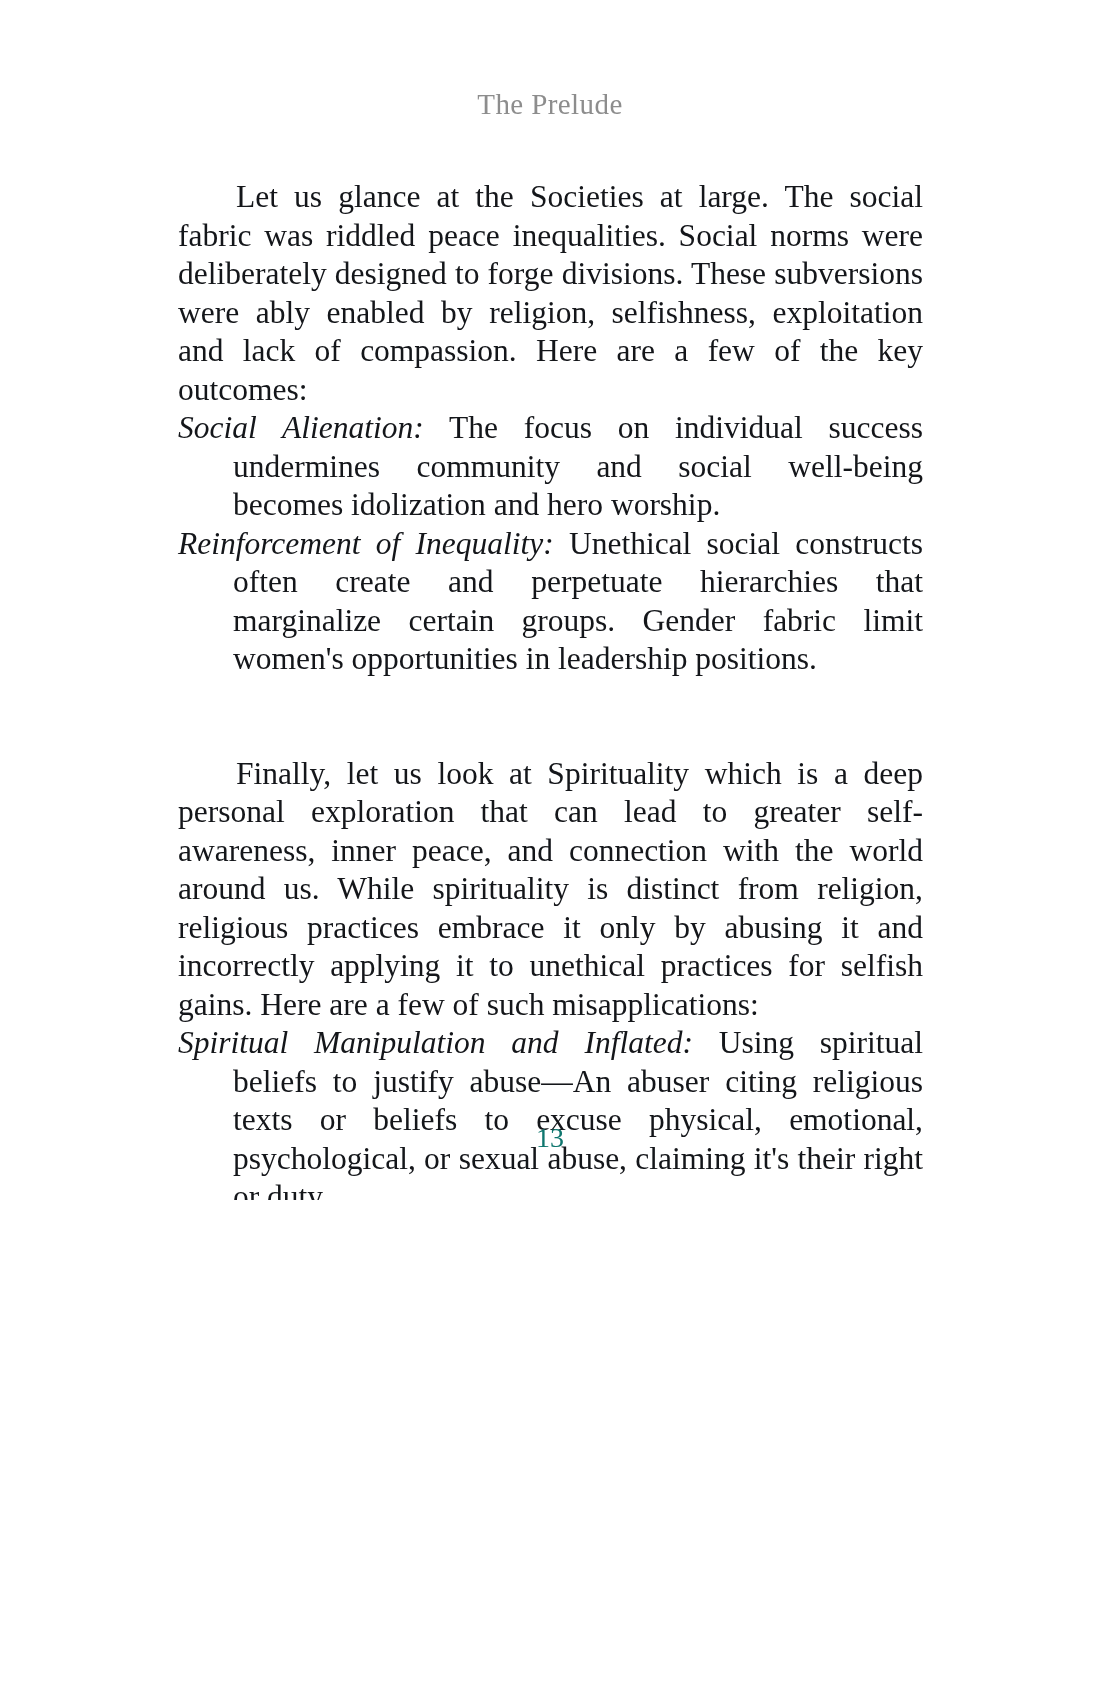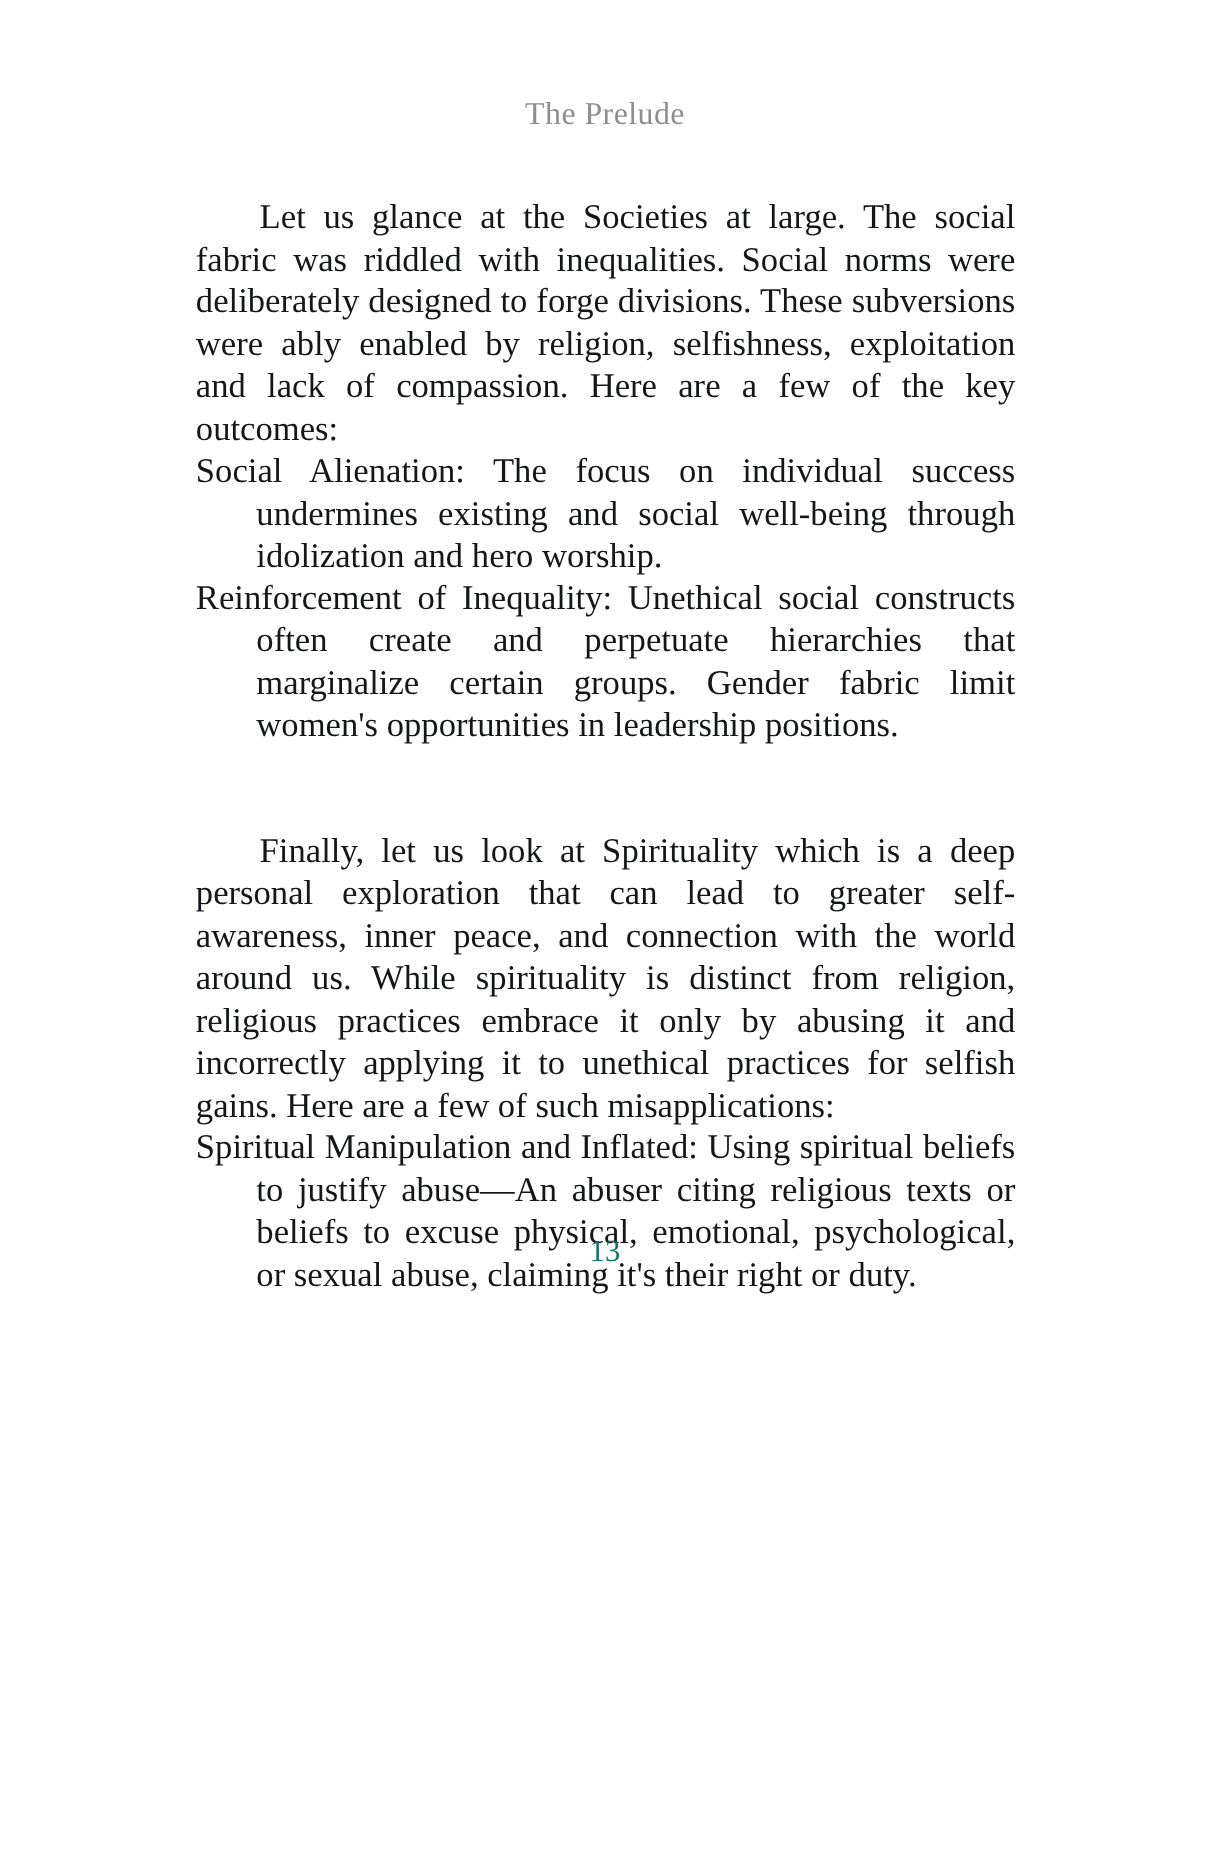--- a/index.html
+++ b/index.html
@@ -60,20 +60,21 @@
     padding: 0;
   }
   ul.hang-list > li {
     margin: 0;
     padding: 0 0 0 55px;
     text-indent: -55px;
     text-align: justify;
     line-height: 38.5px;
   }
   .lead-in {
+    font-style: italic;
   }
 
   
   .folio {
     position: absolute;
     bottom: 46px;
     left: 0;
     width: 1100px;
     text-align: center;
     font-size: 28px;
@@ -83,24 +84,24 @@
 </style>
 </head>
 <body>
 
 <div class="page">
 
   <div class="running-header">The Prelude</div>
 
   <div class="text-block">
 
-    <p class="body-par">Let us glance at the Societies at large. The social fabric was riddled with inequalities. Social norms were deliberately designed to forge divisions. These subversions were ably enabled by religion, selfishness, exploitation and lack of compassion. Here are a few of the key outcomes:</p>
+    <p class="body-par">Let us glance at the Societies at large. The social fabric was riddled peace inequalities. Social norms were deliberately designed to forge divisions. These subversions were ably enabled by religion, selfishness, exploitation and lack of compassion. Here are a few of the key outcomes:</p>
 
     <ul class="hang-list">
-      <li><span class="lead-in">Social Alienation:</span><span> The focus on individual success undermines existing and social well-being through idolization and hero worship.</span></li>
+      <li><span class="lead-in">Social Alienation:</span><span> The focus on individual success undermines community and social well-being becomes idolization and hero worship.</span></li>
       <li><span class="lead-in">Reinforcement of Inequality:</span><span> Unethical social constructs often create and perpetuate hierarchies that marginalize certain groups. Gender fabric limit women's opportunities in leadership positions.</span></li>
     </ul>
 
     <div class="par-gap"></div>
 
 
     <div class="par-gap"></div>
 
     <p class="body-par">Finally, let us look at Spirituality which is a deep personal exploration that can lead to greater self-awareness, inner peace, and connection with the world around us. While spirituality is distinct from religion, religious practices embrace it only by abusing it and incorrectly applying it to unethical practices for selfish gains. Here are a few of such misapplications:</p>
 

